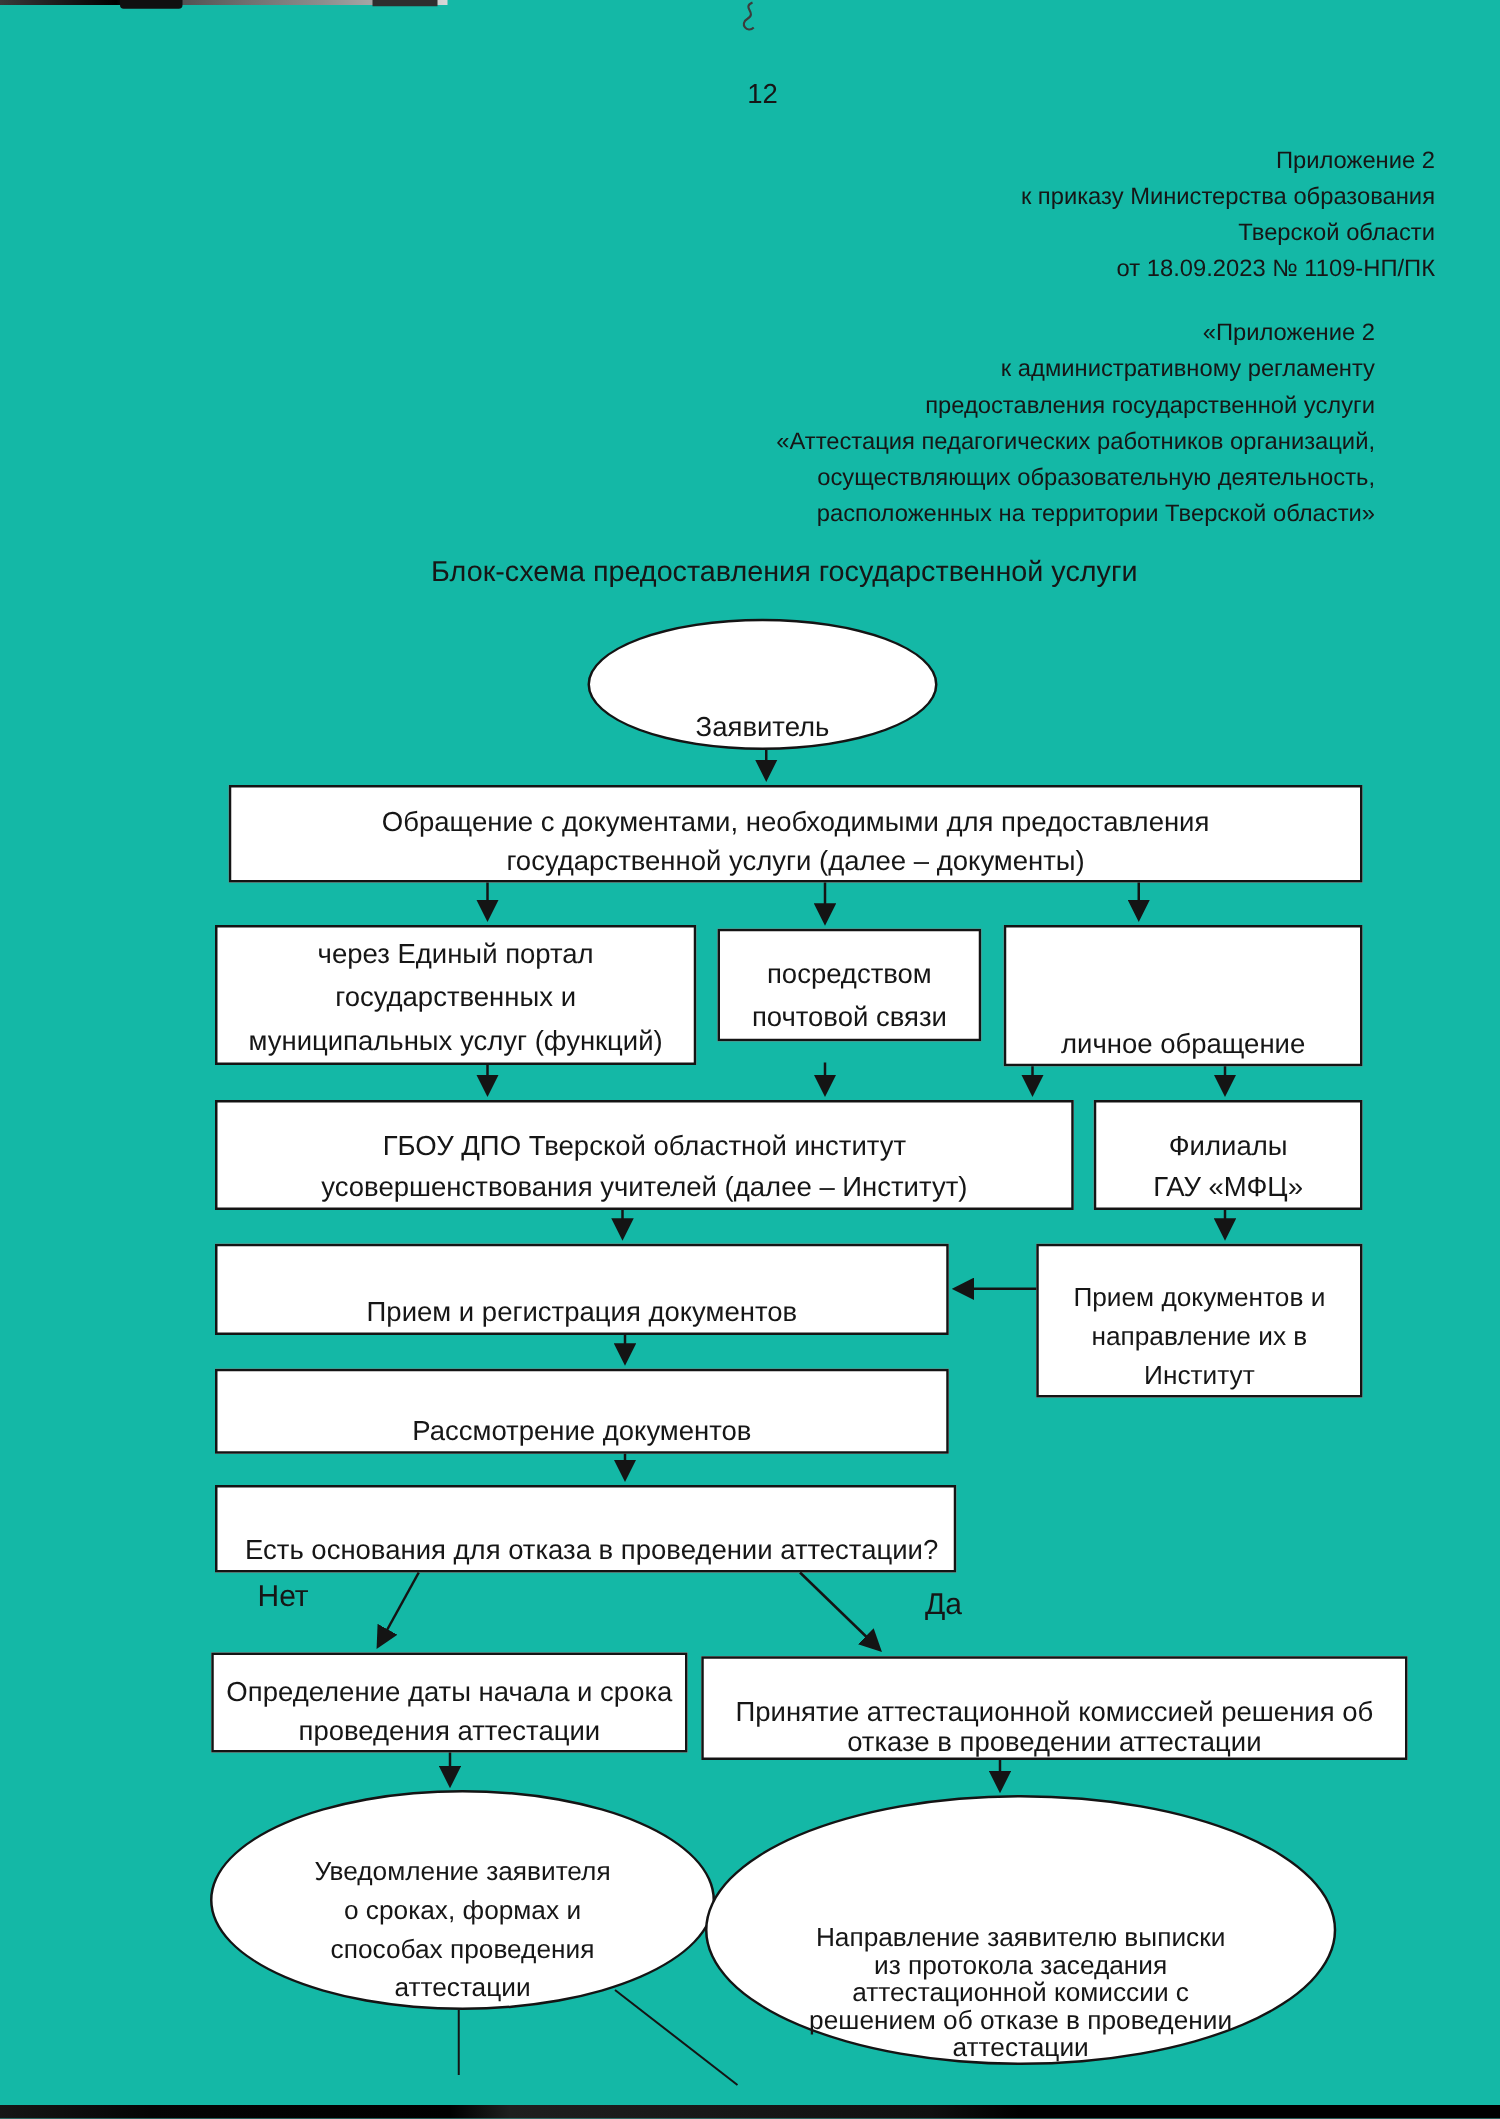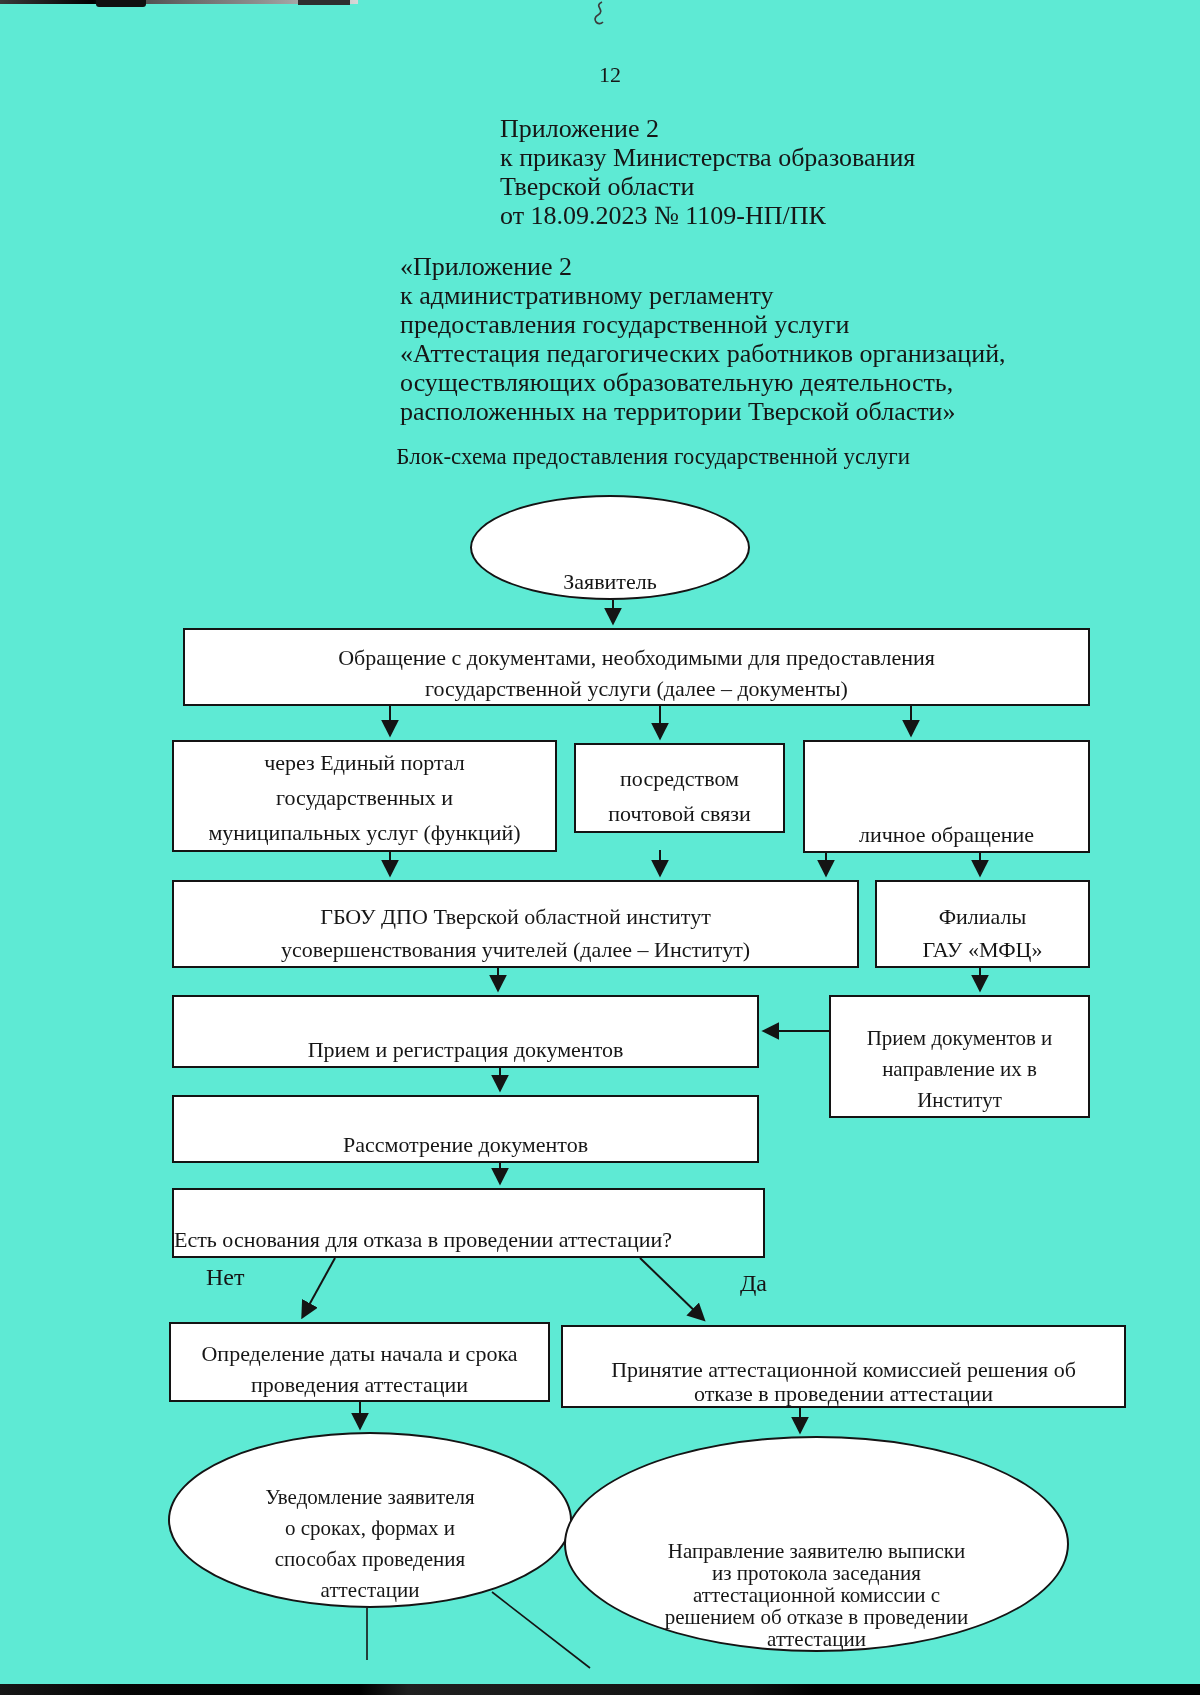--- a/index.html
+++ b/index.html
@@ -1,36 +1,36 @@
 <!DOCTYPE html>
 <html lang="ru"><head>
 <meta charset="utf-8">
 <style>
   html,body{margin:0;padding:0;background:#888;}
   .page{
     position:relative;
     width:1200px;height:1695px;
     margin:0 auto;
-    background:#5eead4;
-    font-family:Liberation Serif, serif;
+    background:#14b8a6;
+    font-family:Liberation Sans, sans-serif;
     color:#161616;
     overflow:hidden;
   }
   .abs{position:absolute;}
   .preline{white-space:pre-line;}
   
   .scan-top-line{left:0;top:0;width:358px;height:4px;
     background:linear-gradient(90deg,#3a3a3a 0%,#111 18%,#000 26%,#4d4d4d 38%,#6f6f6f 55%,#8d8d8d 72%,#b5b5b5 90%,#d8d8d8 100%);}
   .scan-top-blob{left:96px;top:0;width:50px;height:7px;background:#101010;border-radius:0 0 3px 3px;}
   .scan-top-chunk{left:298px;top:0;width:52px;height:5px;background:#2e2e2e;}
   .scan-bottom-bar{left:0;top:1684px;width:1200px;height:11px;
     background:linear-gradient(90deg,#161616 0%,#050505 10%,#000 30%,#1f1f1f 34%,#101010 62%,#000 68%,#000 100%);}
   
   .page-number{left:575px;top:62px;width:70px;text-align:center;font-size:22px;}
-  .hdr{font-size:26px;line-height:29px;}
+  .hdr{text-align:right;font-size:19px;line-height:29px;}
   .hdr1{left:500px;top:114px;width:648px;}
   .hdr2{left:400px;top:252px;width:700px;}
   .doc-title{left:290px;top:444px;width:620px;text-align:right;font-size:23px;}
   
   .node{
     border:2px solid #141414;
     display:flex;align-items:flex-end;justify-content:center;
     text-align:center;font-size:22px;line-height:32px;
     box-sizing:border-box;background:#fff;
   }
@@ -38,21 +38,21 @@
   .n-start{left:470px;top:495px;width:280px;height:105px;}
   .n-request{left:183px;top:628px;width:907px;height:78px;line-height:31px;}
   .n-portal{left:172px;top:740px;width:385px;height:112px;line-height:35px;}
   .n-mail{left:574px;top:743px;width:211px;height:90px;line-height:35px;}
   .n-personal{left:803px;top:740px;width:287px;height:113px;}
   .n-institute{left:172px;top:880px;width:687px;height:88px;line-height:33px;}
   .n-mfc{left:875px;top:880px;width:215px;height:88px;line-height:33px;}
   .n-reception{left:172px;top:995px;width:587px;height:73px;}
   .n-mfcfwd{left:829px;top:995px;width:261px;height:123px;line-height:31px;font-size:21px;}
   .n-review{left:172px;top:1095px;width:587px;height:68px;}
-  .n-decision{left:172px;top:1188px;width:593px;height:70px;justify-content:flex-start;text-align:left;}
+  .n-decision{left:172px;top:1188px;width:593px;height:70px;justify-content:flex-start;text-align:left;padding-left:22px;}
   .branch-label{font-size:24px;}
   .lbl-no{left:206px;top:1264px;width:70px;}
   .lbl-yes{left:740px;top:1270px;width:60px;}
   .n-nobranch{left:169px;top:1322px;width:381px;height:80px;line-height:31px;}
   .n-yesbranch{left:561px;top:1325px;width:565px;height:83px;line-height:24px;}
   .n-noresult{left:168px;top:1432px;width:404px;height:176px;font-size:21px;line-height:31px;}
   .n-yesresult{left:564px;top:1436px;width:505px;height:216px;font-size:21px;line-height:22px;}
   .connector-layer{left:0;top:0;width:1200px;height:1695px;pointer-events:none;}
 </style>
 </head>

